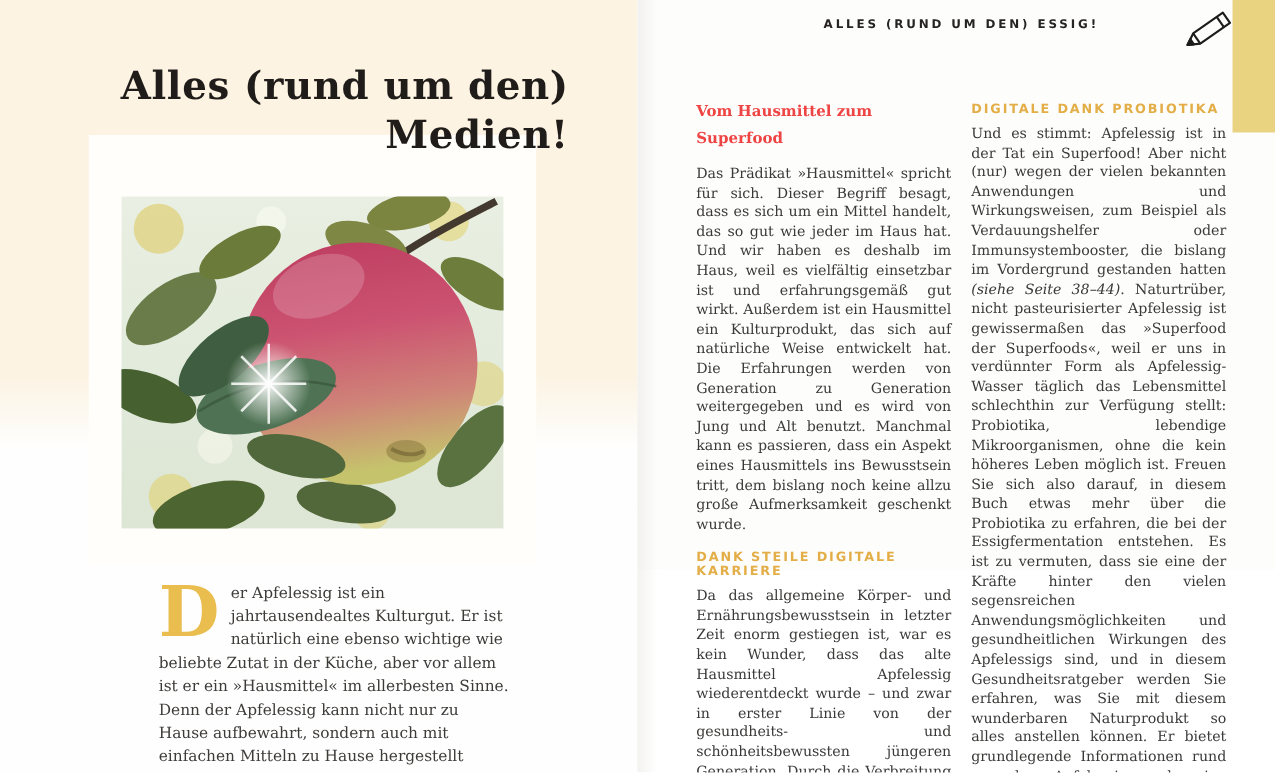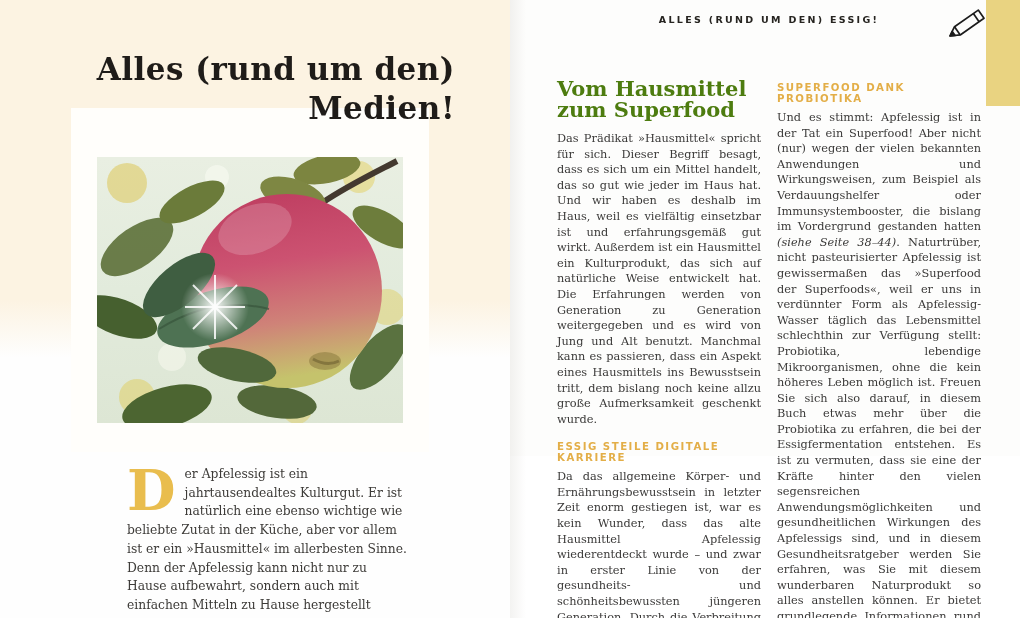--- a/index.html
+++ b/index.html
@@ -23,22 +23,22 @@
   .right-page{position:absolute;left:510px;top:0;width:510px;height:456px;background:#fdfdfc;}
   .gutter-shadow{position:absolute;left:0;top:0;width:16px;height:618px;
     background:linear-gradient(to right,rgba(90,80,60,.07),rgba(90,80,60,0));}
   .running-head{position:absolute;left:47px;top:14px;width:424px;text-align:center;
     font-family:"DejaVu Sans",sans-serif;font-size:9.5px;font-weight:bold;
     letter-spacing:2.3px;color:#262420;}
   .pencil{position:absolute;left:434px;top:5px;width:48px;height:40px;}
   .edge-tab{position:absolute;left:476px;top:0;width:34px;height:106px;background:#e9d381;}
   .columns{position:absolute;left:47px;top:79px;width:424px;display:flex;gap:16px;}
   .col{width:204px;}
-  .serif-head{font-family:"DejaVu Serif",serif;font-weight:bold;color:#4d7c0f;
-    font-size:21px;line-height:20.5px;margin:0 0 11px 0;}
+  .serif-head{font-family:"DejaVu Serif",serif;font-weight:bold;color:#ef4444;
+    font-size:12px;line-height:20.5px;margin:0 0 11px 0;}
   .caps-head{font-family:"DejaVu Sans",sans-serif;font-weight:bold;color:#e3ae47;
     font-size:10.2px;letter-spacing:1.5px;margin:14px 0 6px 0;}
   .col .caps-head:first-child{margin-top:3px;}
   .col p{margin:0;font-size:11.35px;line-height:15.6px;text-align:justify;color:#3a3938;
     hyphens:auto;-webkit-hyphens:auto;}
   .col p i{font-style:italic;}
   .page-num{position:absolute;left:47px;top:582px;width:424px;text-align:center;
     font-family:"DejaVu Sans",sans-serif;font-size:9.5px;font-weight:bold;color:#33322f;}
 </style>
 </head>
@@ -136,22 +136,22 @@
       </g>
     </svg>
   </div>
 
   <div class="edge-tab"></div>
 
   <div class="columns">
     <div class="col" id="col0">
         <div class="serif-head">Vom Hausmittel zum Superfood</div>
         <p><span>Das Prädikat »Hausmittel« spricht für sich. Dieser Begriff besagt, dass es sich um ein Mittel handelt, das so gut wie jeder im Haus hat. Und wir haben es deshalb im Haus, weil es vielfältig einsetzbar ist und erfahrungsgemäß gut wirkt. Außerdem ist ein Hausmittel ein Kulturprodukt, das sich auf natürliche Weise entwickelt hat. Die Erfahrungen werden von Generation zu Generation weitergegeben und es wird von Jung und Alt benutzt. Manchmal kann es passieren, dass ein Aspekt eines Hausmittels ins Bewusstsein tritt, dem bislang noch keine allzu große Aufmerksamkeit geschenkt wurde.</span></p>
-        <div class="caps-head">ESSIG STEILE DIGITALE KARRIERE</div>
+        <div class="caps-head">DANK STEILE DIGITALE KARRIERE</div>
         <p><span>Da das allgemeine Körper- und Ernährungsbewusstsein in letzter Zeit enorm gestiegen ist, war es kein Wunder, dass das alte Hausmittel Apfelessig wiederentdeckt wurde – und zwar in erster Linie von der gesundheits- und schönheitsbewussten jüngeren Generation. Durch die Verbreitung der Informationen im Internet machte der Apfelessig eine steile Karriere in den digitalen Medien. Es waren gerade die persönlichen Erfahrungsberichte, kommuniziert von Mensch zu Mensch, die viele davon überzeugt haben, das »Wundermittel« selbst auszuprobieren.</span></p>
       </div>
     <div class="col" id="col1">
-        <div class="caps-head">SUPERFOOD DANK PROBIOTIKA</div>
+        <div class="caps-head">DIGITALE DANK PROBIOTIKA</div>
         <p><span>Und es stimmt: Apfelessig ist in der Tat ein Superfood! Aber nicht (nur) wegen der vielen bekannten Anwendungen und Wirkungsweisen, zum Beispiel als Verdauungshelfer oder Immunsystembooster, die bislang im Vordergrund gestanden hatten </span><i>(siehe Seite 38–44)</i><span>. Naturtrüber, nicht pasteurisierter Apfelessig ist gewissermaßen das »Superfood der Superfoods«, weil er uns in verdünnter Form als Apfelessig-Wasser täglich das Lebensmittel schlechthin zur Verfügung stellt: Probiotika, lebendige Mikroorganismen, ohne die kein höheres Leben möglich ist. Freuen Sie sich also darauf, in diesem Buch etwas mehr über die Probiotika zu erfahren, die bei der Essigfermentation entstehen. Es ist zu vermuten, dass sie eine der Kräfte hinter den vielen segensreichen Anwendungsmöglichkeiten und gesundheitlichen Wirkungen des Apfelessigs sind, und in diesem Gesundheitsratgeber werden Sie erfahren, was Sie mit diesem wunderbaren Naturprodukt so alles anstellen können. Er bietet grundlegende Informationen rund um den Apfelessig und seine Wirkungen, Erfahrungsberichte und viele, teils überraschende Rezepte und Rezepturen </span></p>
       </div>
   </div>
 
 </div>
 
 </body></html>

